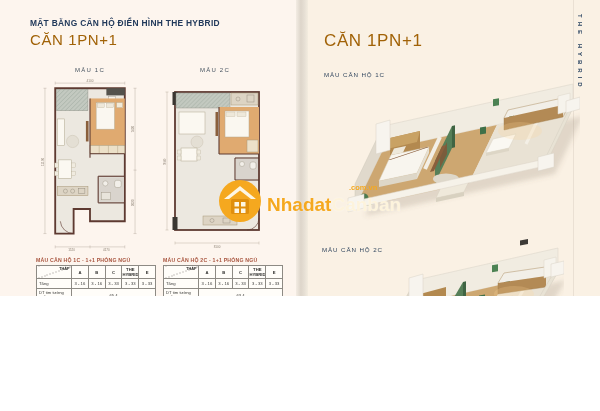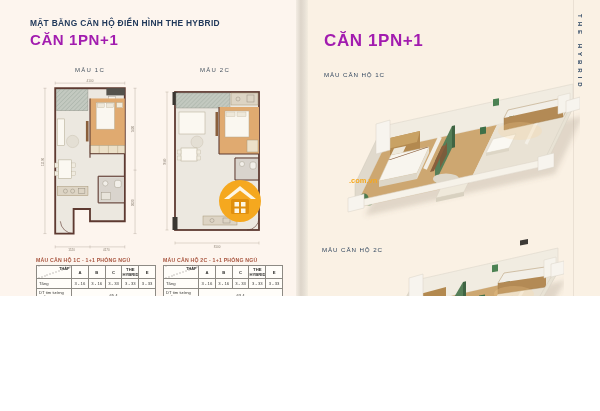--- a/index.html
+++ b/index.html
@@ -6,21 +6,21 @@
   body{font-family:"Liberation Sans",sans-serif;}
   #stage{position:relative;width:600px;height:296px;overflow:hidden;background:#fdf5ee;}
   .abs{position:absolute;}
   
   .right-page-bg{left:304px;top:0;width:296px;height:411px;background:#faf1e4;}
   .gutter{left:296px;top:0;width:12px;height:411px;
     background:linear-gradient(90deg,#f3ece3 0%,#ddd5ca 40%,#e6dfd4 70%,#f3ecdf 100%);}
   .edge-line{left:573px;top:0;width:1px;height:411px;background:rgba(120,105,90,.12);}
   
   .sec-title{font-size:8.4px;font-weight:bold;color:#21395b;letter-spacing:.3px;}
-  .sec-sub{font-weight:bold;color:#a21caf;letter-spacing:.6px;}
+  .sec-sub{font-weight:normal;color:#a16207;letter-spacing:.6px;}
   .plan-label{font-size:6px;color:#45525f;letter-spacing:1.2px;text-align:center;}
   .render-label{font-size:6.2px;color:#32475f;letter-spacing:.9px;}
   .tbl-title{font-size:5.2px;font-weight:bold;color:#a8543e;letter-spacing:.2px;}
   .side-text{writing-mode:vertical-rl;font-size:6px;color:#2c4663;letter-spacing:4px;font-weight:bold;}
   .page-num{font-size:7px;font-weight:bold;color:#2c4663;text-align:right;}
   
   table.spec{border-collapse:collapse;width:120px;table-layout:fixed;background:#fffdf9;}
   table.spec th,table.spec td{border:.5px solid #8d8a84;font-size:4.2px;color:#3a3a38;
     text-align:center;padding:1px 0;height:7px;font-weight:normal;overflow:hidden;}
   table.spec th{font-weight:bold;color:#2e2e2c;}
@@ -492,16 +492,19 @@
   <div class="abs wm" style="left:218px;top:176px;width:180px;height:60px;">
     <svg class="abs" style="left:0;top:3px;" width="44" height="44" viewBox="0 0 44 44">
       <circle cx="22" cy="22" r="21" fill="#f5a81f"></circle>
       <polygon points="6,20 22,7 38,20 33,20 22,11.5 11,20" fill="#fdf6e3"></polygon>
       <rect x="13" y="20" width="18" height="15" rx="1.5" fill="#e08f0e"></rect>
       <rect x="16.5" y="23" width="4.5" height="4.5" fill="#fdf6e3"></rect>
       <rect x="23" y="23" width="4.5" height="4.5" fill="#fdf6e3"></rect>
       <rect x="16.5" y="29.5" width="4.5" height="4.5" fill="#fdf6e3"></rect>
       <rect x="23" y="29.5" width="4.5" height="4.5" fill="#fdf6e3"></rect>
     </svg>
-    <div class="abs wm-domain" style="left:131px;top:0;">.com.vn</div>
+    <div class="abs wm-text" style="left:49px;top:19px;">
+      <span class="wm-orange">Nhadat</span><span class="wm-light">Canban</span>
+    </div>
+    <div class="abs wm-domain" style="left:131px;top:7px;">.com.vn</div>
   </div>
 
 </div>
 
 </body></html>

